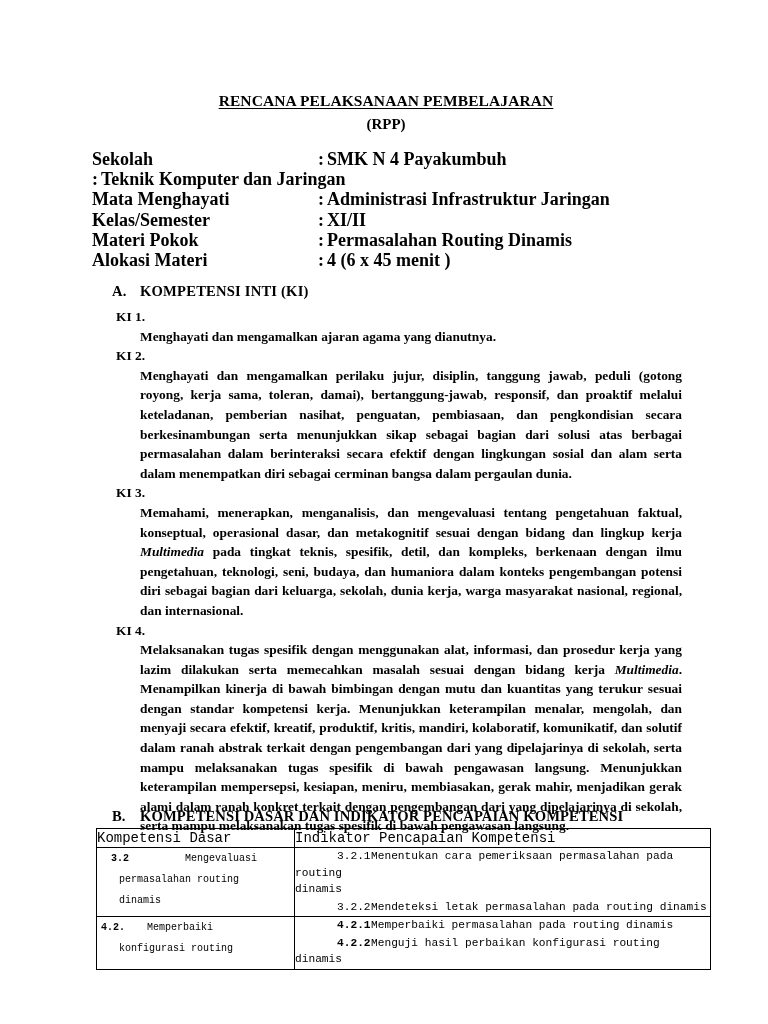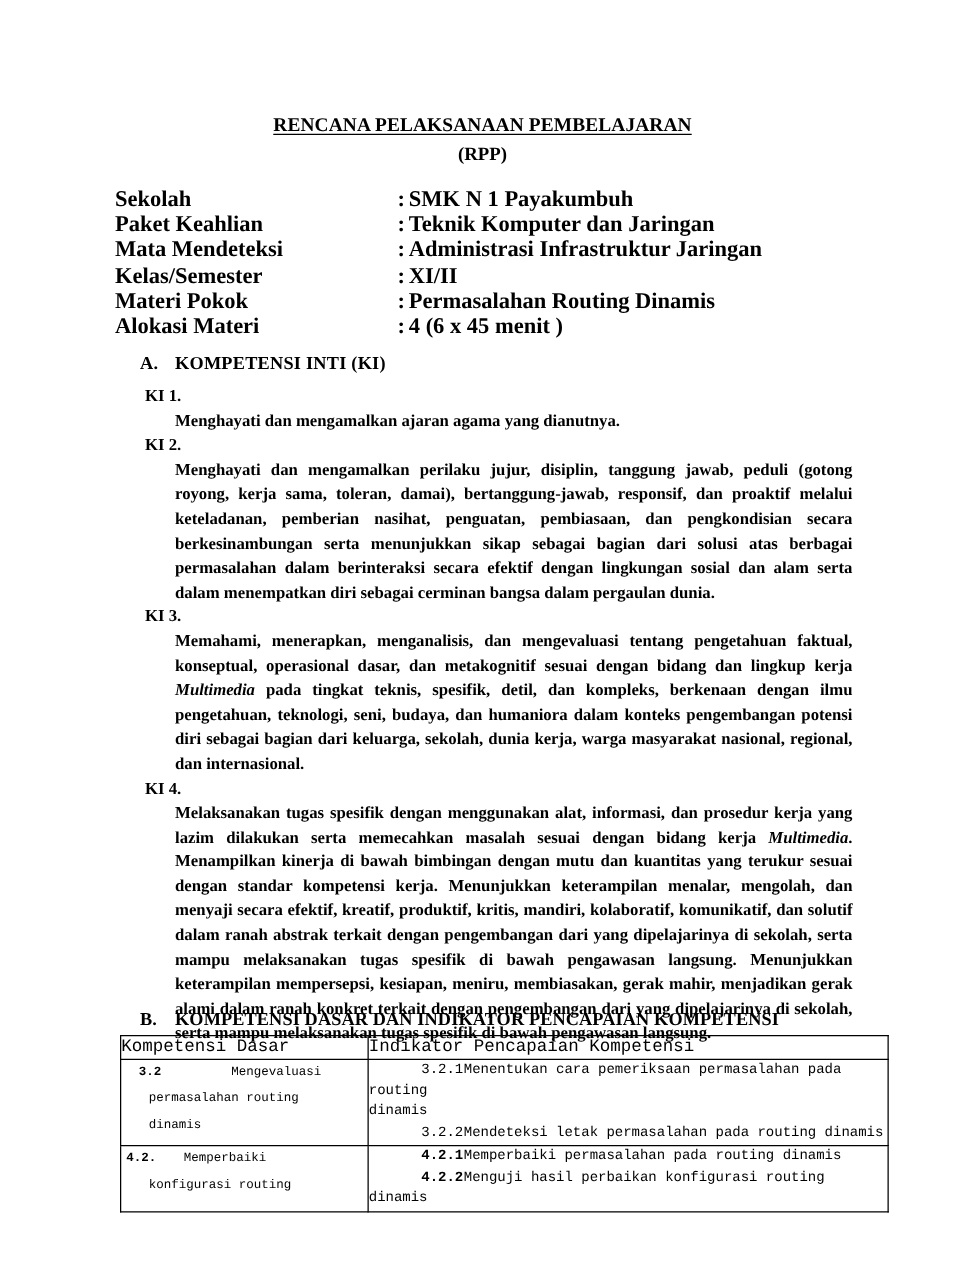--- a/index.html
+++ b/index.html
@@ -180,31 +180,30 @@
   <div class="title-block">
     <div class="doc-title">RENCANA PELAKSANAAN PEMBELAJARAN</div>
     <div class="doc-subtitle">(RPP)</div>
   </div>
 
   <div class="meta">
 
     <div class="meta-row">
       <span class="meta-label">Sekolah</span>
       <span class="meta-sep">:</span>
-      <span class="meta-value">SMK N 1 Payakumbuh</span>
-    </div>
-
-    <div class="meta-row">
-      <span class="meta-label">Paket Keahlian</span>
+      <span class="meta-value">SMK N 4 Payakumbuh</span>
+    </div>
+
+    <div class="meta-row">
       <span class="meta-sep">:</span>
       <span class="meta-value">Teknik Komputer dan Jaringan</span>
     </div>
 
     <div class="meta-row">
-      <span class="meta-label">Mata Mendeteksi</span>
+      <span class="meta-label">Mata Menghayati</span>
       <span class="meta-sep">:</span>
       <span class="meta-value">Administrasi Infrastruktur Jaringan</span>
     </div>
 
     <div class="meta-row">
       <span class="meta-label">Kelas/Semester</span>
       <span class="meta-sep">:</span>
       <span class="meta-value">XI/II</span>
     </div>
 

